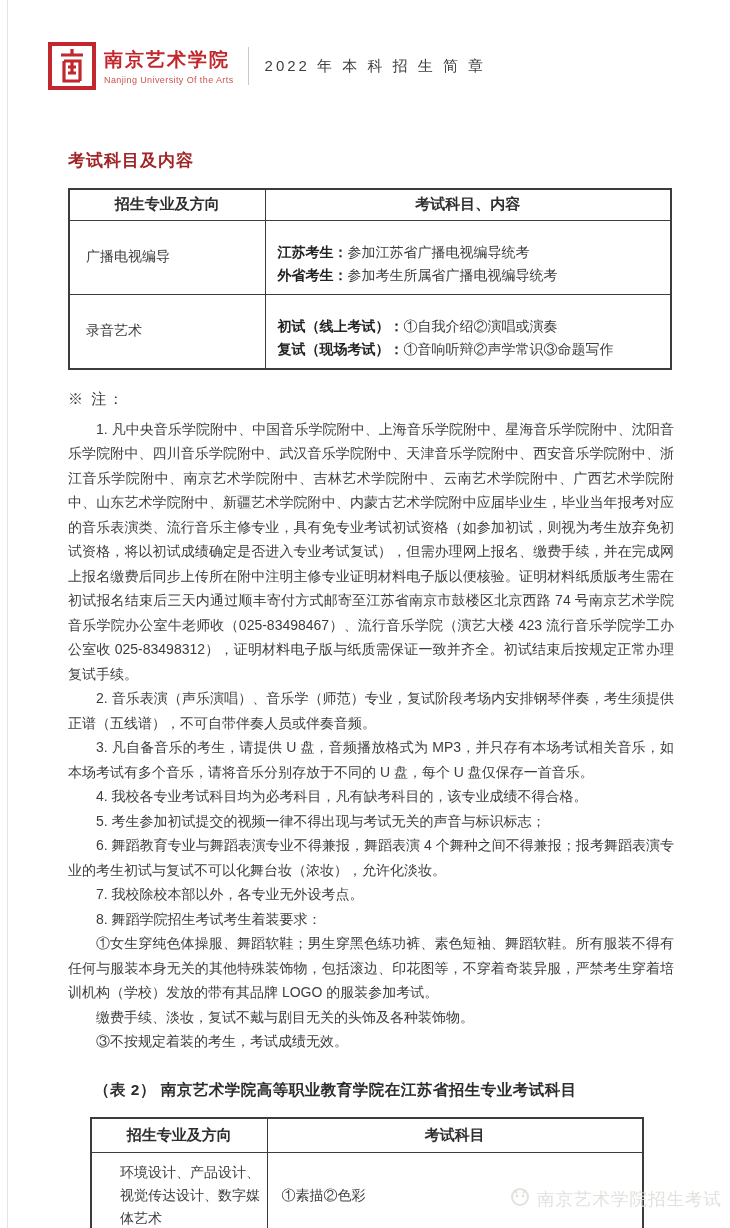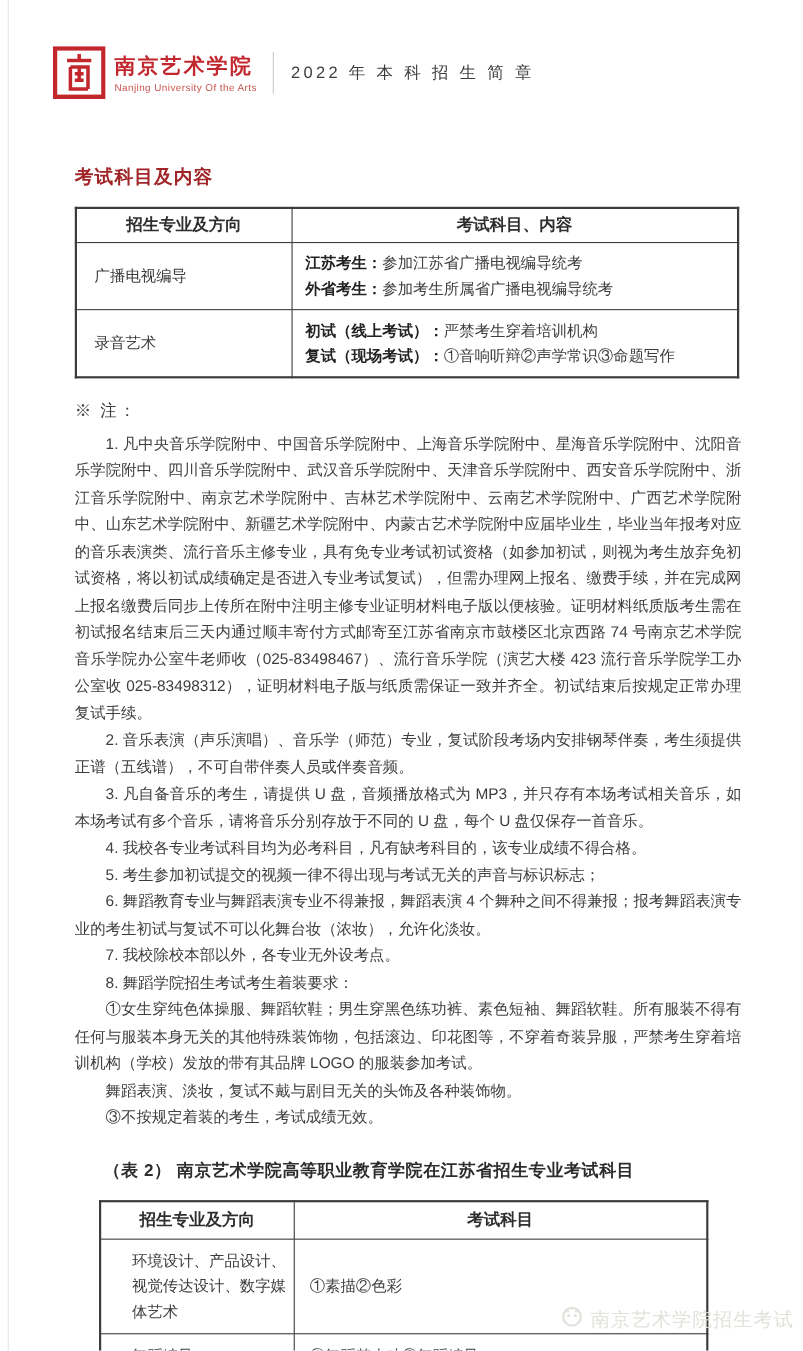--- a/index.html
+++ b/index.html
@@ -34,21 +34,21 @@
   
   table { border-collapse:collapse; }
   .tbl { border:2px solid #3c3c3c; }
   .tbl th, .tbl td { border:1.5px solid #3c3c3c; }
   .tbl th { font-size:15px; font-weight:bold; text-align:center; color:#2e2e2e;margin-left:33px; }
 
   .tbl1 { width:604px; margin:16px 0 0 68px; }
   .tbl1 th { height:31px; }
   .tbl1 .col-major { width:196px; }
   .tbl1 td.major { padding:10px 6px 10px 16px; font-size:14px; vertical-align:middle; }
-  .tbl1 td.detail { padding:7px 10px 7px 12px; font-size:14px; line-height:23px; vertical-align:middle; }
+  .tbl1 td.detail { padding:20px 10px 7px 12px; font-size:14px; line-height:23px; vertical-align:middle; }
   .tbl1 td.detail b { color:#222; }
 
   
   .notes { width:606px; margin:20px 0 0 68px; }
   .notes-title { font-size:15px; color:#3a3a3a; margin-bottom:8px; letter-spacing:2px; }
   .note { font-size:14px; line-height:24.5px; text-indent:2em; text-align:justify; color:#3d3d3d; }
 
   
   .tbl2-title { margin:26px 0 0 94px; font-size:15.5px; font-weight:bold; color:#2d2d2d; letter-spacing:0.5px; }
   .tbl2 { width:554px; margin:16px 0 0 90px; }
@@ -107,39 +107,39 @@
     <tr>
       <td class="major">广播电视编导</td>
       <td class="detail">
         <div><b>江苏考生：</b><span>参加江苏省广播电视编导统考</span></div>
         <div><b>外省考生：</b><span>参加考生所属省广播电视编导统考</span></div>
       </td>
     </tr>
     <tr>
       <td class="major">录音艺术</td>
       <td class="detail">
-        <div><b>初试（线上考试）：</b><span>严禁考生穿着培训机构</span></div>
+        <div><b>初试（线上考试）：</b><span>①自我介绍②演唱或演奏</span></div>
         <div><b>复试（现场考试）：</b><span>①音响听辩②声学常识③命题写作</span></div>
       </td>
     </tr>
   </tbody>
     </table>
 
   <div class="notes">
     <div class="notes-title">※ 注：</div>
     <p class="note">1. 凡中央音乐学院附中、中国音乐学院附中、上海音乐学院附中、星海音乐学院附中、沈阳音乐学院附中、四川音乐学院附中、武汉音乐学院附中、天津音乐学院附中、西安音乐学院附中、浙江音乐学院附中、南京艺术学院附中、吉林艺术学院附中、云南艺术学院附中、广西艺术学院附中、山东艺术学院附中、新疆艺术学院附中、内蒙古艺术学院附中应届毕业生，毕业当年报考对应的音乐表演类、流行音乐主修专业，具有免专业考试初试资格（如参加初试，则视为考生放弃免初试资格，将以初试成绩确定是否进入专业考试复试），但需办理网上报名、缴费手续，并在完成网上报名缴费后同步上传所在附中注明主修专业证明材料电子版以便核验。证明材料纸质版考生需在初试报名结束后三天内通过顺丰寄付方式邮寄至江苏省南京市鼓楼区北京西路 74 号南京艺术学院音乐学院办公室牛老师收（025-83498467）、流行音乐学院（演艺大楼 423 流行音乐学院学工办公室收 025-83498312），证明材料电子版与纸质需保证一致并齐全。初试结束后按规定正常办理复试手续。</p>
     <p class="note">2. 音乐表演（声乐演唱）、音乐学（师范）专业，复试阶段考场内安排钢琴伴奏，考生须提供正谱（五线谱），不可自带伴奏人员或伴奏音频。</p>
     <p class="note">3. 凡自备音乐的考生，请提供 U 盘，音频播放格式为 MP3，并只存有本场考试相关音乐，如本场考试有多个音乐，请将音乐分别存放于不同的 U 盘，每个 U 盘仅保存一首音乐。</p>
     <p class="note">4. 我校各专业考试科目均为必考科目，凡有缺考科目的，该专业成绩不得合格。</p>
     <p class="note">5. 考生参加初试提交的视频一律不得出现与考试无关的声音与标识标志；</p>
     <p class="note">6. 舞蹈教育专业与舞蹈表演专业不得兼报，舞蹈表演 4 个舞种之间不得兼报；报考舞蹈表演专业的考生初试与复试不可以化舞台妆（浓妆），允许化淡妆。</p>
     <p class="note">7. 我校除校本部以外，各专业无外设考点。</p>
     <p class="note">8. 舞蹈学院招生考试考生着装要求：</p>
     <p class="note">①女生穿纯色体操服、舞蹈软鞋；男生穿黑色练功裤、素色短袖、舞蹈软鞋。所有服装不得有任何与服装本身无关的其他特殊装饰物，包括滚边、印花图等，不穿着奇装异服，严禁考生穿着培训机构（学校）发放的带有其品牌 LOGO 的服装参加考试。</p>
-    <p class="note">舞蹈表演、淡妆，复试不戴与剧目无关的头饰及各种装饰物。</p>
+    <p class="note">缴费手续、淡妆，复试不戴与剧目无关的头饰及各种装饰物。</p>
     <p class="note">③不按规定着装的考生，考试成绩无效。</p>
   </div>
 
   <div class="tbl2-title">（表 2）  南京艺术学院高等职业教育学院在江苏省招生专业考试科目</div>
   <table class="tbl tbl2">
     <tbody>
         <tr>
       <th class="col-major">招生专业及方向</th>
       <th>考试科目</th>
     </tr>

